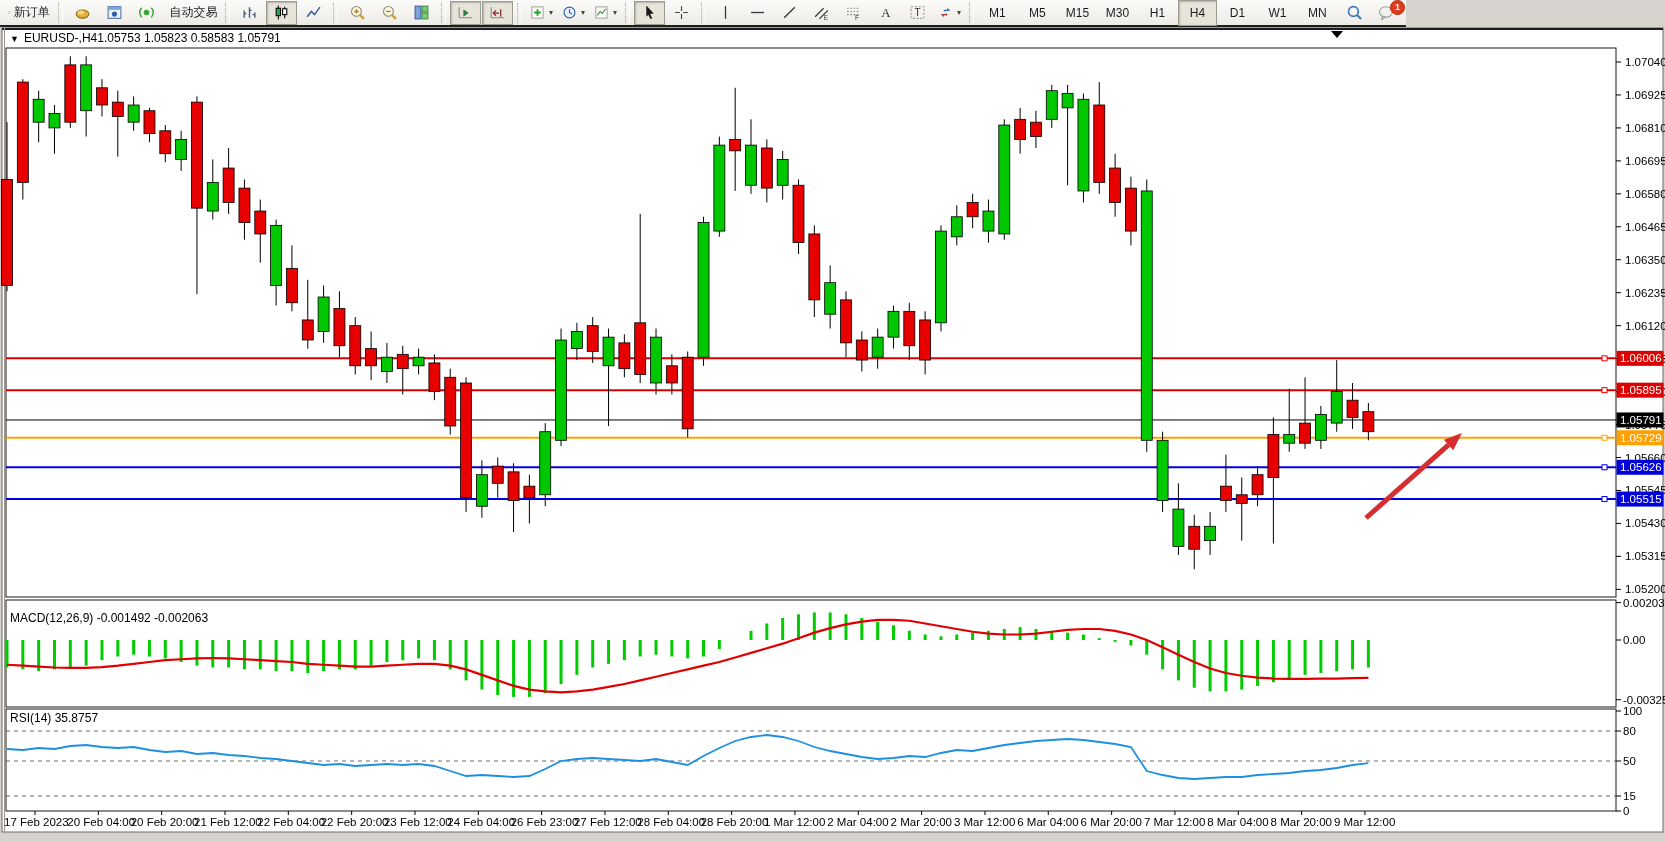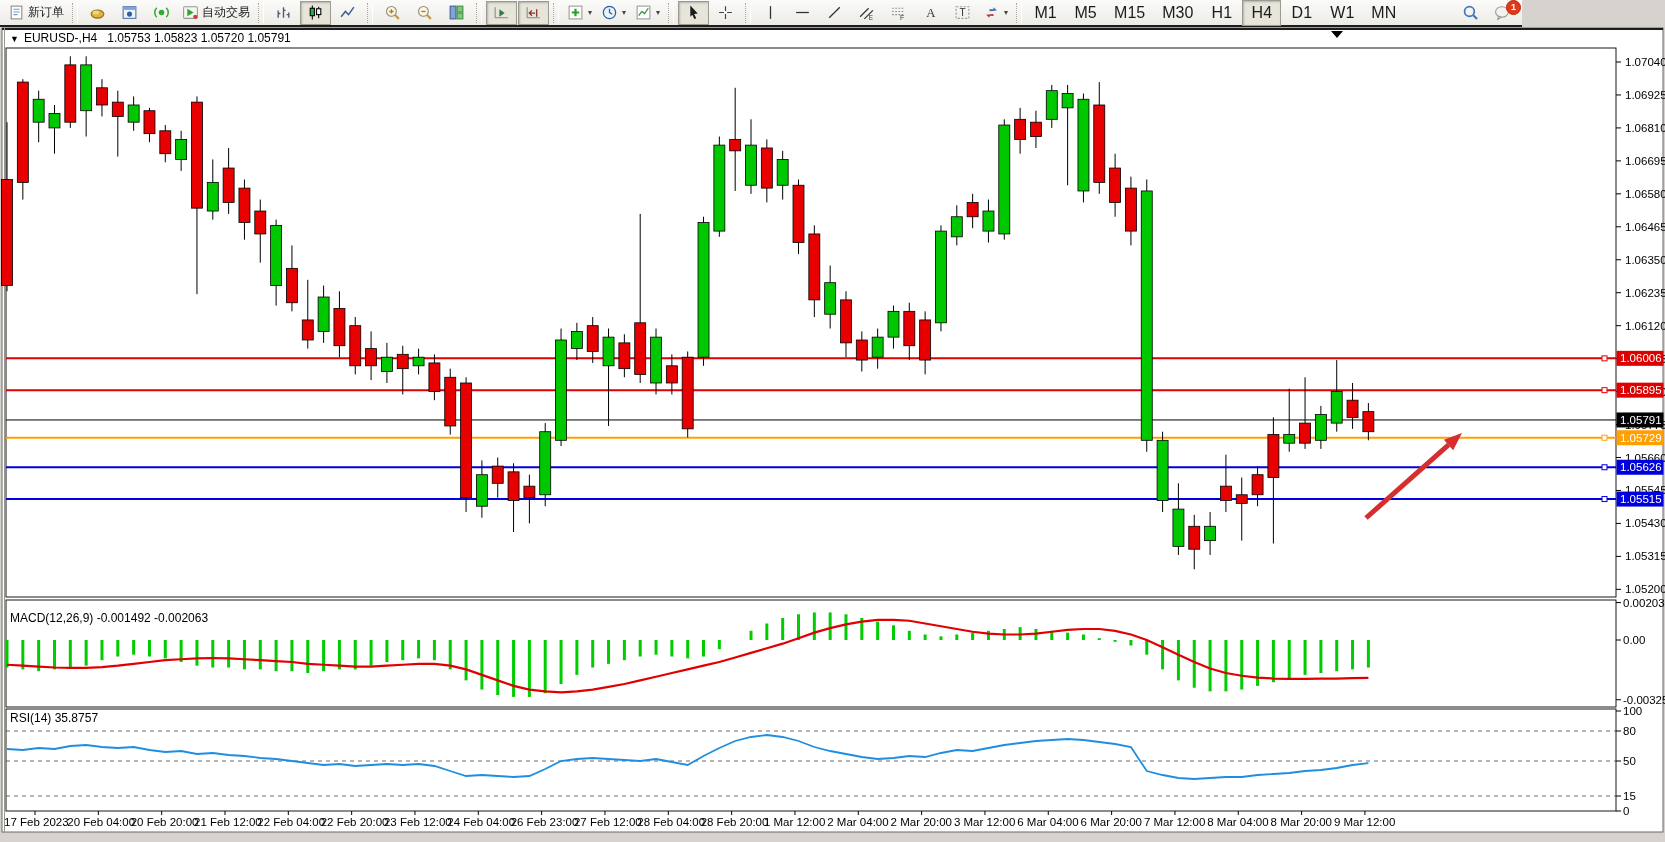--- a/index.html
+++ b/index.html
@@ -1,32 +1,32 @@
 <!DOCTYPE html>
 <html><head>
 <meta charset="utf-8">
 <style>
   html,body{margin:0;padding:0}
   body{width:1665px;height:842px;background:#d6d3ce;font-family:"Liberation Sans",sans-serif;position:relative;overflow:hidden}
-  #toolbar{position:absolute;top:0;left:0;width:1522px;height:27px;background:linear-gradient(#fbfbfa,#edebe5);border-bottom:2px solid #1d1d1d;display:flex;align-items:center;padding:0 4px;box-sizing:border-box;gap:1px;z-index:5}
+  #toolbar{position:absolute;top:0;left:0;width:1406px;height:27px;background:linear-gradient(#fbfbfa,#edebe5);border-bottom:2px solid #1d1d1d;display:flex;align-items:center;padding:0 4px;box-sizing:border-box;gap:1px;z-index:5}
   .tbtn{height:22px;min-width:23px;display:inline-flex;align-items:center;justify-content:center;gap:3px;padding:0 3px;border:1px solid transparent;font-size:12px;color:#1c1c1c;white-space:nowrap;position:relative}
   .tbtn.pressed{background:#e7e4da;border:1px solid #9b9b90;box-shadow:inset 1px 1px 2px rgba(0,0,0,.22)}
   .tbtn svg{display:block}
   .tsep{width:4px;height:20px;margin:0 3px;border-left:1px dotted #a9a69c;border-right:1px solid #fff}
   .caret{font-size:8px;color:#444;margin-left:1px}
-  .tf{padding:1px 7px;font-size:16px;color:#1c1c1c}
+  .tf{padding:1px 7px;font-size:12px;color:#1c1c1c}
   .spring{flex:1}
   .badge{position:absolute;top:-2px;right:-4px;background:#e03a1e;color:#fff;border-radius:50%;width:13px;height:13px;font-size:9px;line-height:13px;text-align:center;font-weight:bold;border:1px solid #b72807}
   #chart-svg{position:absolute;left:0;top:0;z-index:1}
   .panel-label{position:absolute;z-index:3;font-size:12px;color:#000}
   #chart-title{left:10px;top:31px}
   #macd-label{left:10px;top:611px}
   #rsi-label{left:10px;top:711px}
   #chart-title .tri{font-size:9px;margin-right:5px}
-  #chart-title .sym{margin-right:10px}
+  #chart-title .sym{}
 </style>
 </head>
 <body>
 
 <div id="toolbar">
     <div class="tbtn">
       <svg width="17" height="17" viewBox="0 0 16 16">
         <rect x="3" y="2" width="10" height="12" fill="#fff" stroke="#888"></rect>
         <path d="M5 5h6M5 7.5h6M5 10h4" stroke="#7a9cc6" fill="none"></path>
       </svg>
@@ -664,16 +664,16 @@
       <text x="1620" y="503.0649999999996" fill="#fff" font-family="Liberation Sans, sans-serif" font-size="11.5">1.05515</text>
     </g>
     <g>
       <line x1="1366" y1="518" x2="1448.5234221796636" y2="444.93238661175616" stroke="#D62E2E" stroke-width="5"></line>
       <polygon points="1462,433 1453.163794750902,450.1732779863314 1443.8830496084252,439.6914952371809" fill="#D62E2E"></polygon>
     </g>
     <polygon points="1331,31 1343,31 1337,38" fill="#000"></polygon>
   </svg>
 
 <div class="panel-label" id="chart-title">
-  <span class="tri">▼</span><span class="sym">EURUSD-,H4</span><span>1.05753 1.05823 1.05720 1.05791</span>
+  <span class="tri">▼</span><span class="sym">EURUSD-,H4</span><span>1.05753 1.05823 0.58583 1.05791</span>
 </div>
 <div class="panel-label" id="macd-label">MACD(12,26,9) -0.001492 -0.002063</div>
 <div class="panel-label" id="rsi-label">RSI(14) 35.8757</div>
 
 </body></html>

